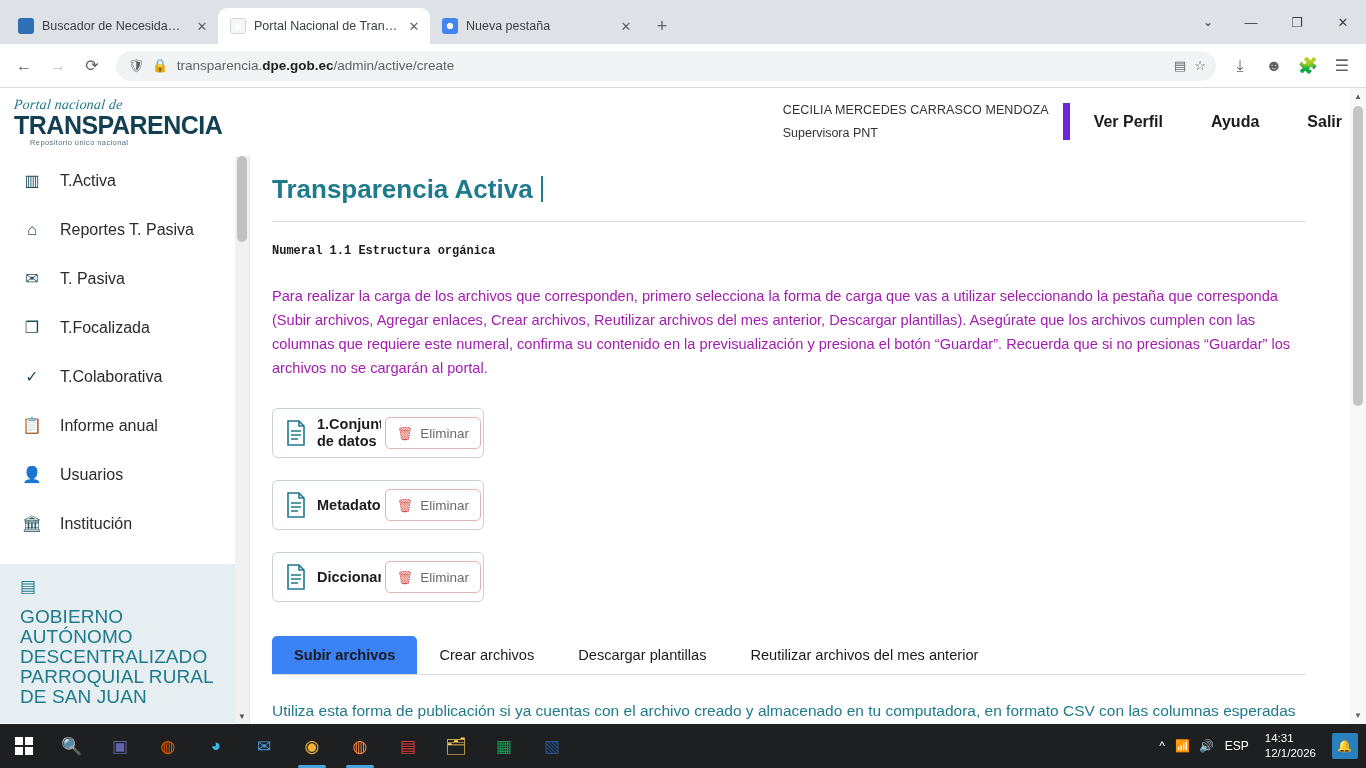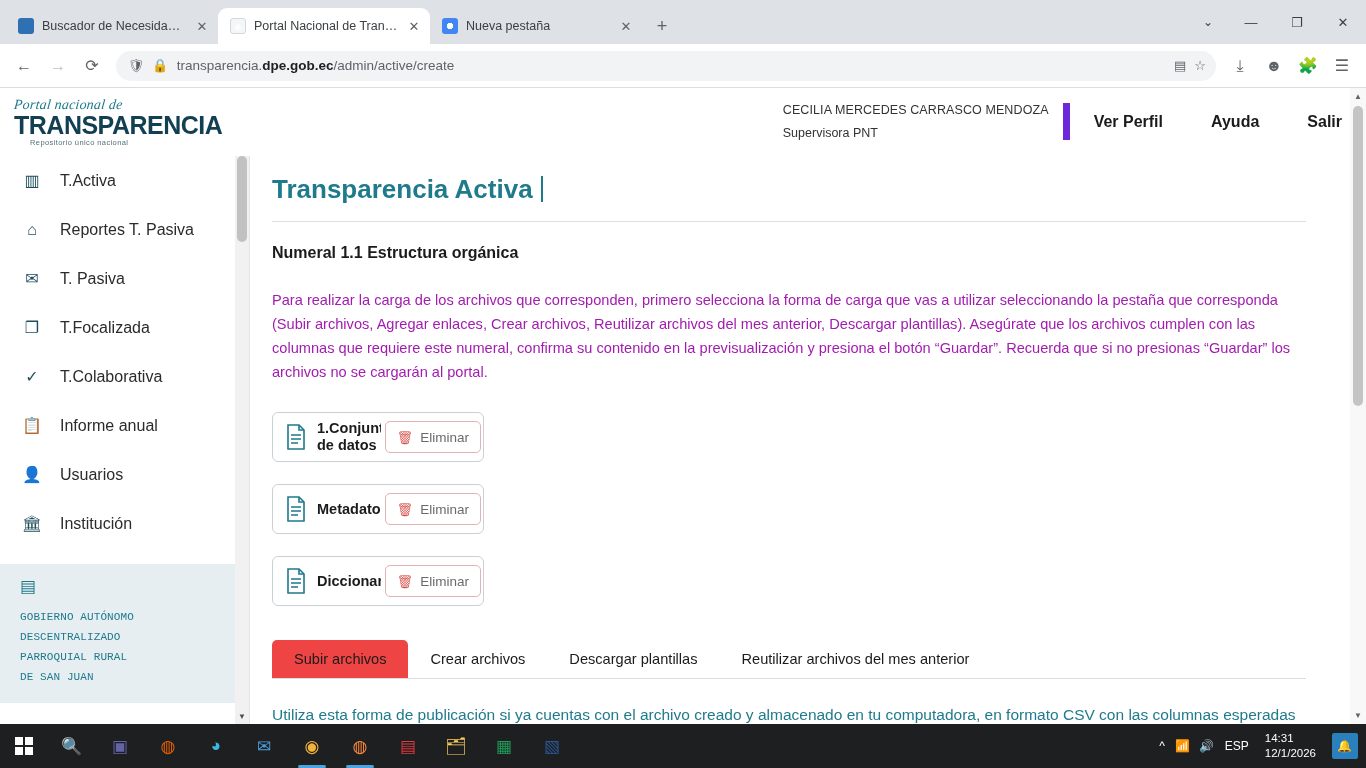--- a/index.html
+++ b/index.html
@@ -176,21 +176,21 @@
   }
   .side-item .ico { width: 24px; display: inline-flex; justify-content: center; color: #1f4e5a; }
   .side-entity {
     margin-top: 16px;
     background: #e6eef1;
     padding: 12px 18px 16px 20px;
     min-height: 126px;
   }
   .side-entity .ent-ico { color: #1f7a8c; font-size: 17px; margin-bottom: 10px; }
   .side-entity .ent-text {
-    font-size: 11px; color: #1f7a8c; line-height: 20px; letter-spacing: .1px; font-family: Liberation Mono, monospace;
+    font-size: 19px; color: #1f7a8c; line-height: 20px; letter-spacing: .1px;
   }
   .side-scroll {
     position: absolute; top: 0; right: 0; width: 14px; bottom: 0;
     background: #f1f1f1;
   }
   .side-scroll .thumb {
     position: absolute; top: 0; left: 2px; width: 10px; height: 86px;
     background: #c1c1c1; border-radius: 5px;
   }
   .side-scroll .arrow {
@@ -208,21 +208,21 @@
   }
   .page-title {
     font-size: 26px; font-weight: bold; color: #1f7a8c;
     padding-bottom: 16px;
     border-bottom: 1px solid #d9dee1;
   }
   .caret { display: inline-block; width: 2px; height: 26px; background: #1f7a8c;
            vertical-align: -4px; margin-left: 8px; }
   .numeral {
     margin-top: 22px;
-    font-size: 16px; font-weight: bold; color: #1b1b1b;
+    font-size: 12px; font-weight: bold; color: #1b1b1b; font-family: Liberation Mono, monospace;
   }
   .intro {
     margin-top: 26px;
     font-size: 14.6px; line-height: 24px; color: #a21caf;
   }
 
   .file-list { margin-top: 28px; }
   .file-card {
     display: inline-flex; align-items: center;
     border: 1px solid #c9d1d4;
@@ -256,21 +256,21 @@
   .tabs-row {
     margin-top: 12px;
     display: flex; align-items: flex-end;
     border-bottom: 1px solid #d9dee1;
   }
   .ptab {
     font-size: 14.6px; color: #1b1b1b;
     padding: 11px 22px;
     border-radius: 5px 5px 0 0;
   }
-  .ptab.active { background: #ef4444; }
+  .ptab.active { background: #3b82f6; font-weight: bold; }
   .tabs-help {
     margin-top: 22px;
     font-size: 15.5px; line-height: 28px; color: #1f7a8c;
   }
 
   
   .page-scroll {
     position: absolute; top: 0; right: 0; bottom: 0; width: 16px;
     background: #f8f8f8; z-index: 6;
   }

